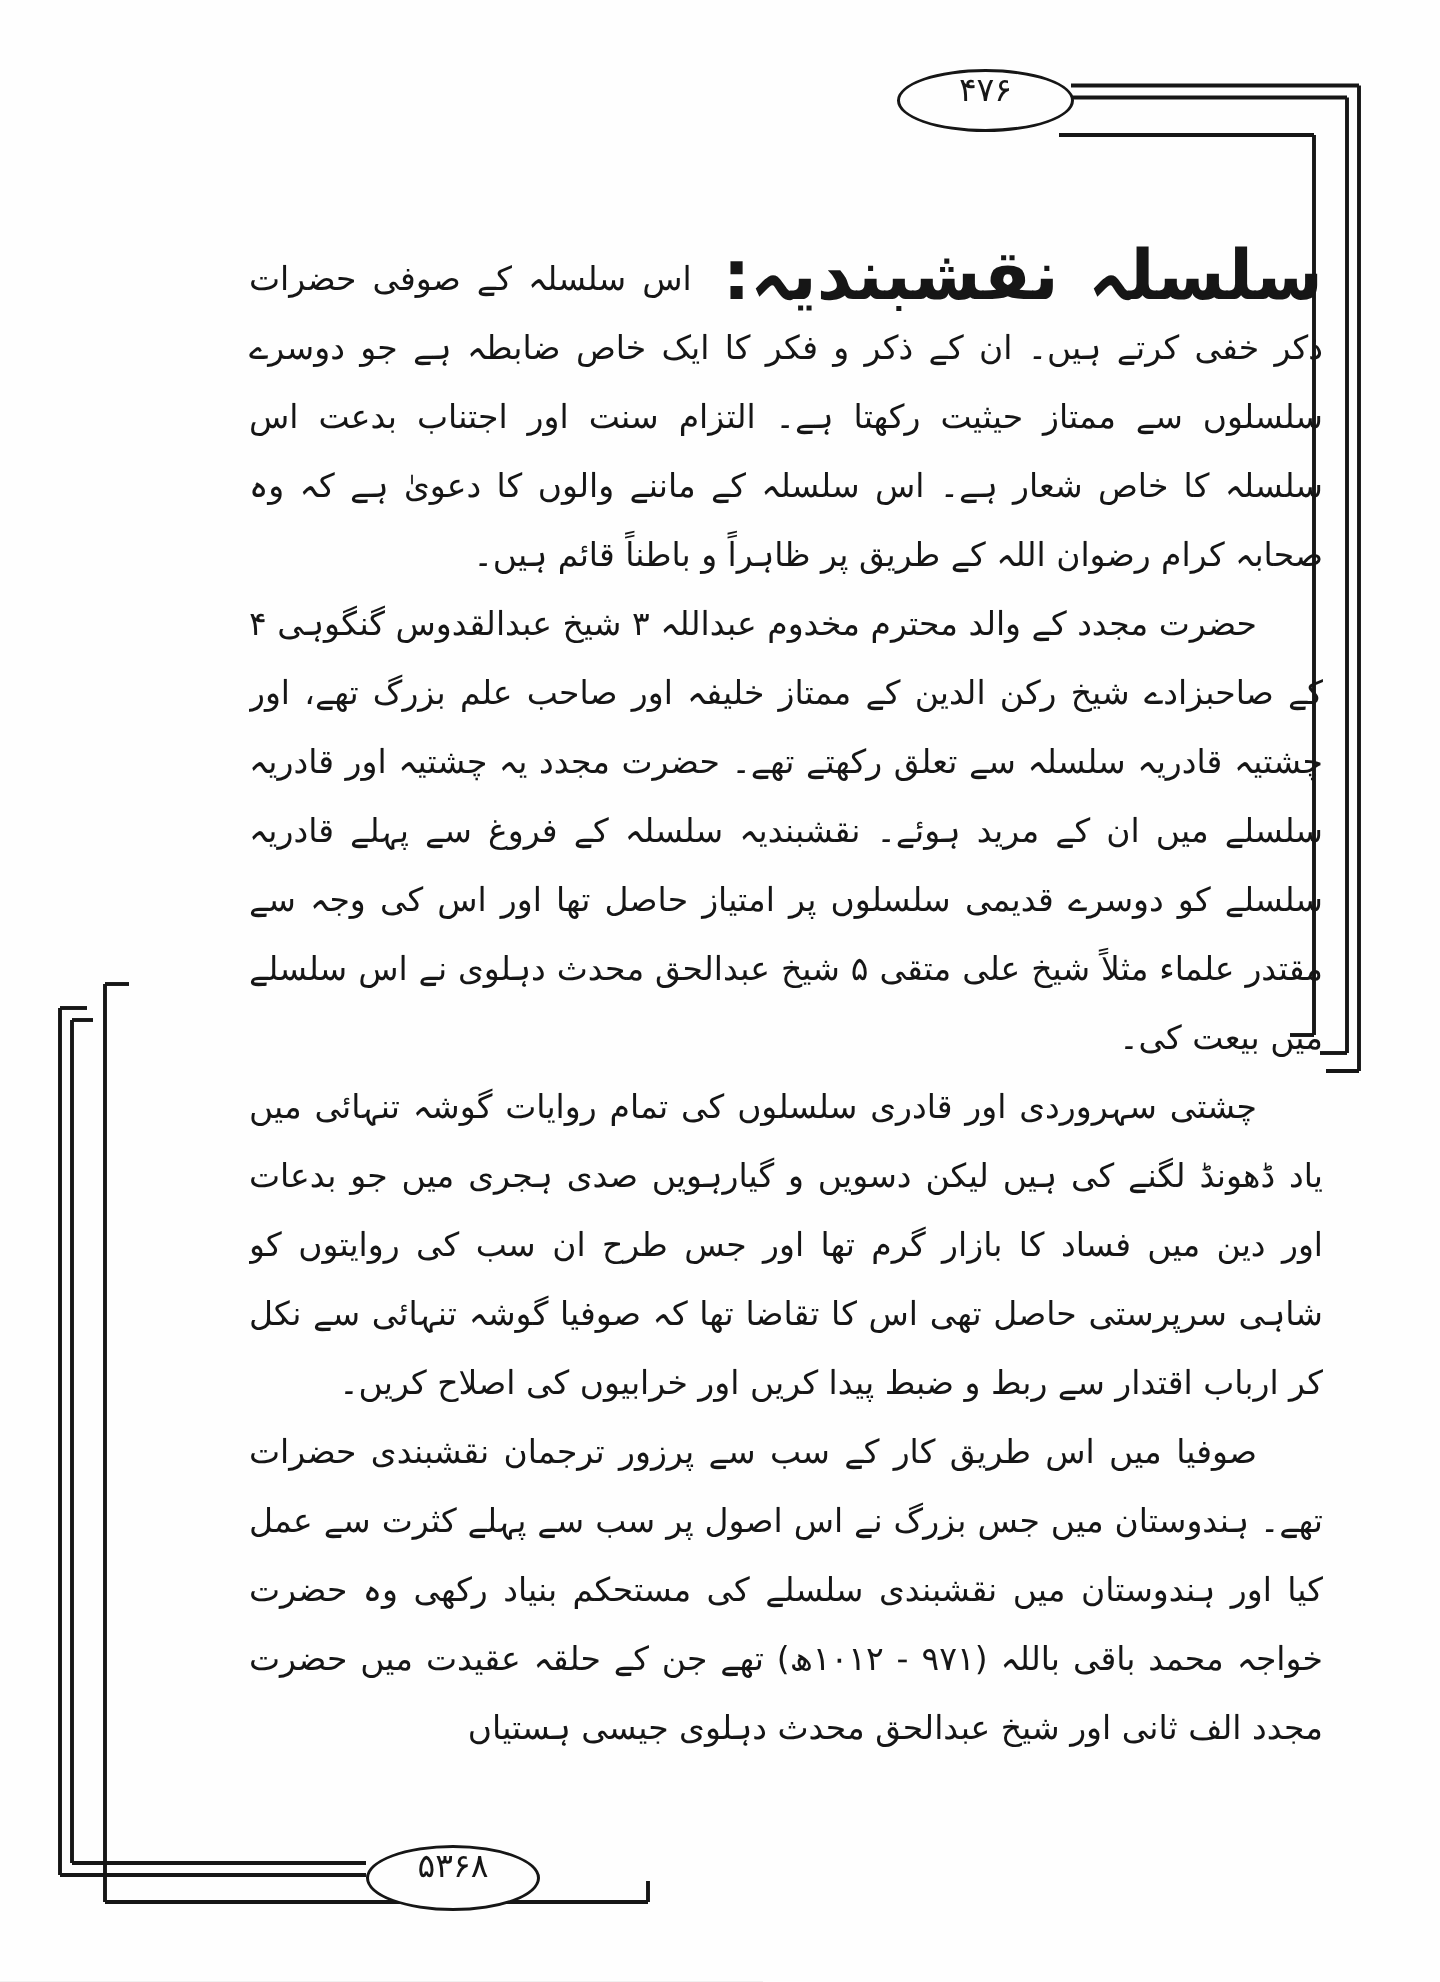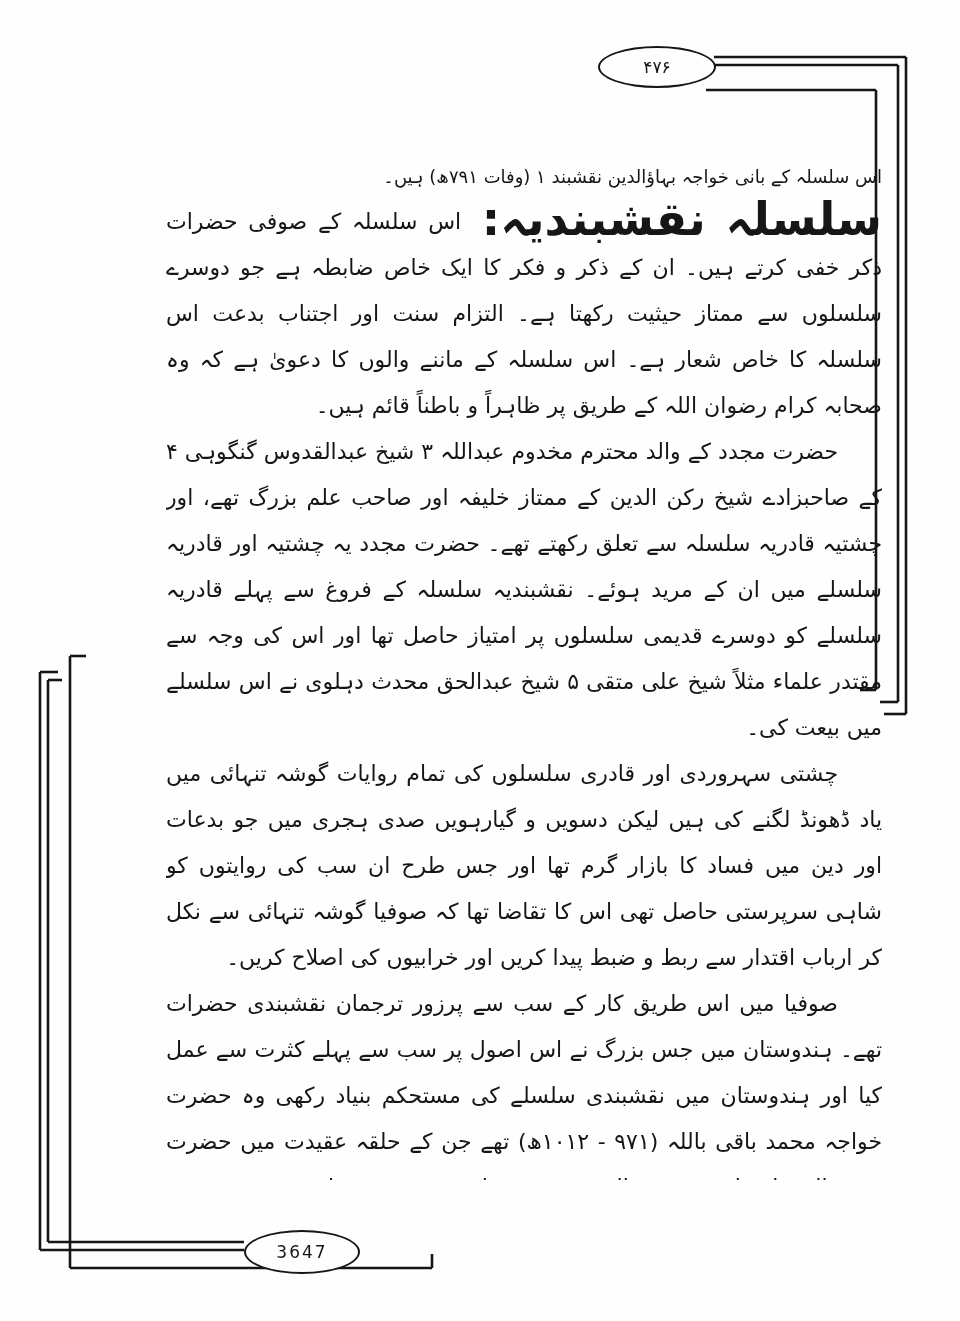--- a/index.html
+++ b/index.html
@@ -21,23 +21,22 @@
     position: absolute;
     left: 0; top: 0;
     width: 960px; height: 1321px;
     pointer-events: none;
   }
   .cartouche {
     position: absolute;
     border: 2.6px solid #161616;
     border-radius: 50%;
     display: flex;
-    align-items: center;
     justify-content: center;
-    font-size: 17px;
+    font-size: 22px;
     letter-spacing: 2px;
     background: #fefefe;
     z-index: 2;
   }
   .cartouche.top {
     left: 598px; top: 46px;
     width: 114px; height: 38px;
   }
   .cartouche.bottom {
     left: 244px; top: 1230px;
@@ -104,25 +103,24 @@
       <path d="M70 656 H86"></path>
       <path d="M70 1268 H432"></path>
       <path d="M432 1268 V1254"></path>
     </g>
   </svg>
 
   <div class="cartouche top">
     <span>۴۷۶</span>
   </div>
   <div class="cartouche bottom">
-    <span>3647</span>
+    <span>۵۳۶۸</span>
   </div>
 
   <div class="content" dir="rtl" lang="ur">
-    <div class="intro-line">اس سلسلہ کے بانی خواجہ بہاؤالدین نقشبند ۱ (وفات ۷۹۱ھ) ہیں۔</div>
 
     <p>
       <span class="big-heading">سلسلہ نقشبندیہ:</span>
       <span>اس سلسلہ کے صوفی حضرات ذکر خفی کرتے ہیں۔ ان کے ذکر و فکر کا ایک خاص ضابطہ ہے جو دوسرے سلسلوں سے ممتاز حیثیت رکھتا ہے۔ التزام سنت اور اجتناب بدعت اس سلسلہ کا خاص شعار ہے۔ اس سلسلہ کے ماننے والوں کا دعویٰ ہے کہ وہ صحابہ کرام رضوان اللہ کے طریق پر ظاہراً و باطناً قائم ہیں۔</span>
     </p>
 
     <p class="indent">حضرت مجدد کے والد محترم مخدوم عبداللہ ۳ شیخ عبدالقدوس گنگوہی ۴ کے صاحبزادے شیخ رکن الدین کے ممتاز خلیفہ اور صاحب علم بزرگ تھے، اور چشتیہ قادریہ سلسلہ سے تعلق رکھتے تھے۔ حضرت مجدد یہ چشتیہ اور قادریہ سلسلے میں ان کے مرید ہوئے۔ نقشبندیہ سلسلہ کے فروغ سے پہلے قادریہ سلسلے کو دوسرے قدیمی سلسلوں پر امتیاز حاصل تھا اور اس کی وجہ سے مقتدر علماء مثلاً شیخ علی متقی ۵ شیخ عبدالحق محدث دہلوی نے اس سلسلے میں بیعت کی۔</p>
     <p class="indent">چشتی سہروردی اور قادری سلسلوں کی تمام روایات گوشہ تنہائی میں یاد ڈھونڈ لگنے کی ہیں لیکن دسویں و گیارہویں صدی ہجری میں جو بدعات اور دین میں فساد کا بازار گرم تھا اور جس طرح ان سب کی روایتوں کو شاہی سرپرستی حاصل تھی اس کا تقاضا تھا کہ صوفیا گوشہ تنہائی سے نکل کر ارباب اقتدار سے ربط و ضبط پیدا کریں اور خرابیوں کی اصلاح کریں۔</p>
     <p class="indent">صوفیا میں اس طریق کار کے سب سے پرزور ترجمان نقشبندی حضرات تھے۔ ہندوستان میں جس بزرگ نے اس اصول پر سب سے پہلے کثرت سے عمل کیا اور ہندوستان میں نقشبندی سلسلے کی مستحکم بنیاد رکھی وہ حضرت خواجہ محمد باقی باللہ (۹۷۱ - ۱۰۱۲ھ) تھے جن کے حلقہ عقیدت میں حضرت مجدد الف ثانی اور شیخ عبدالحق محدث دہلوی جیسی ہستیاں</p>
   </div>

